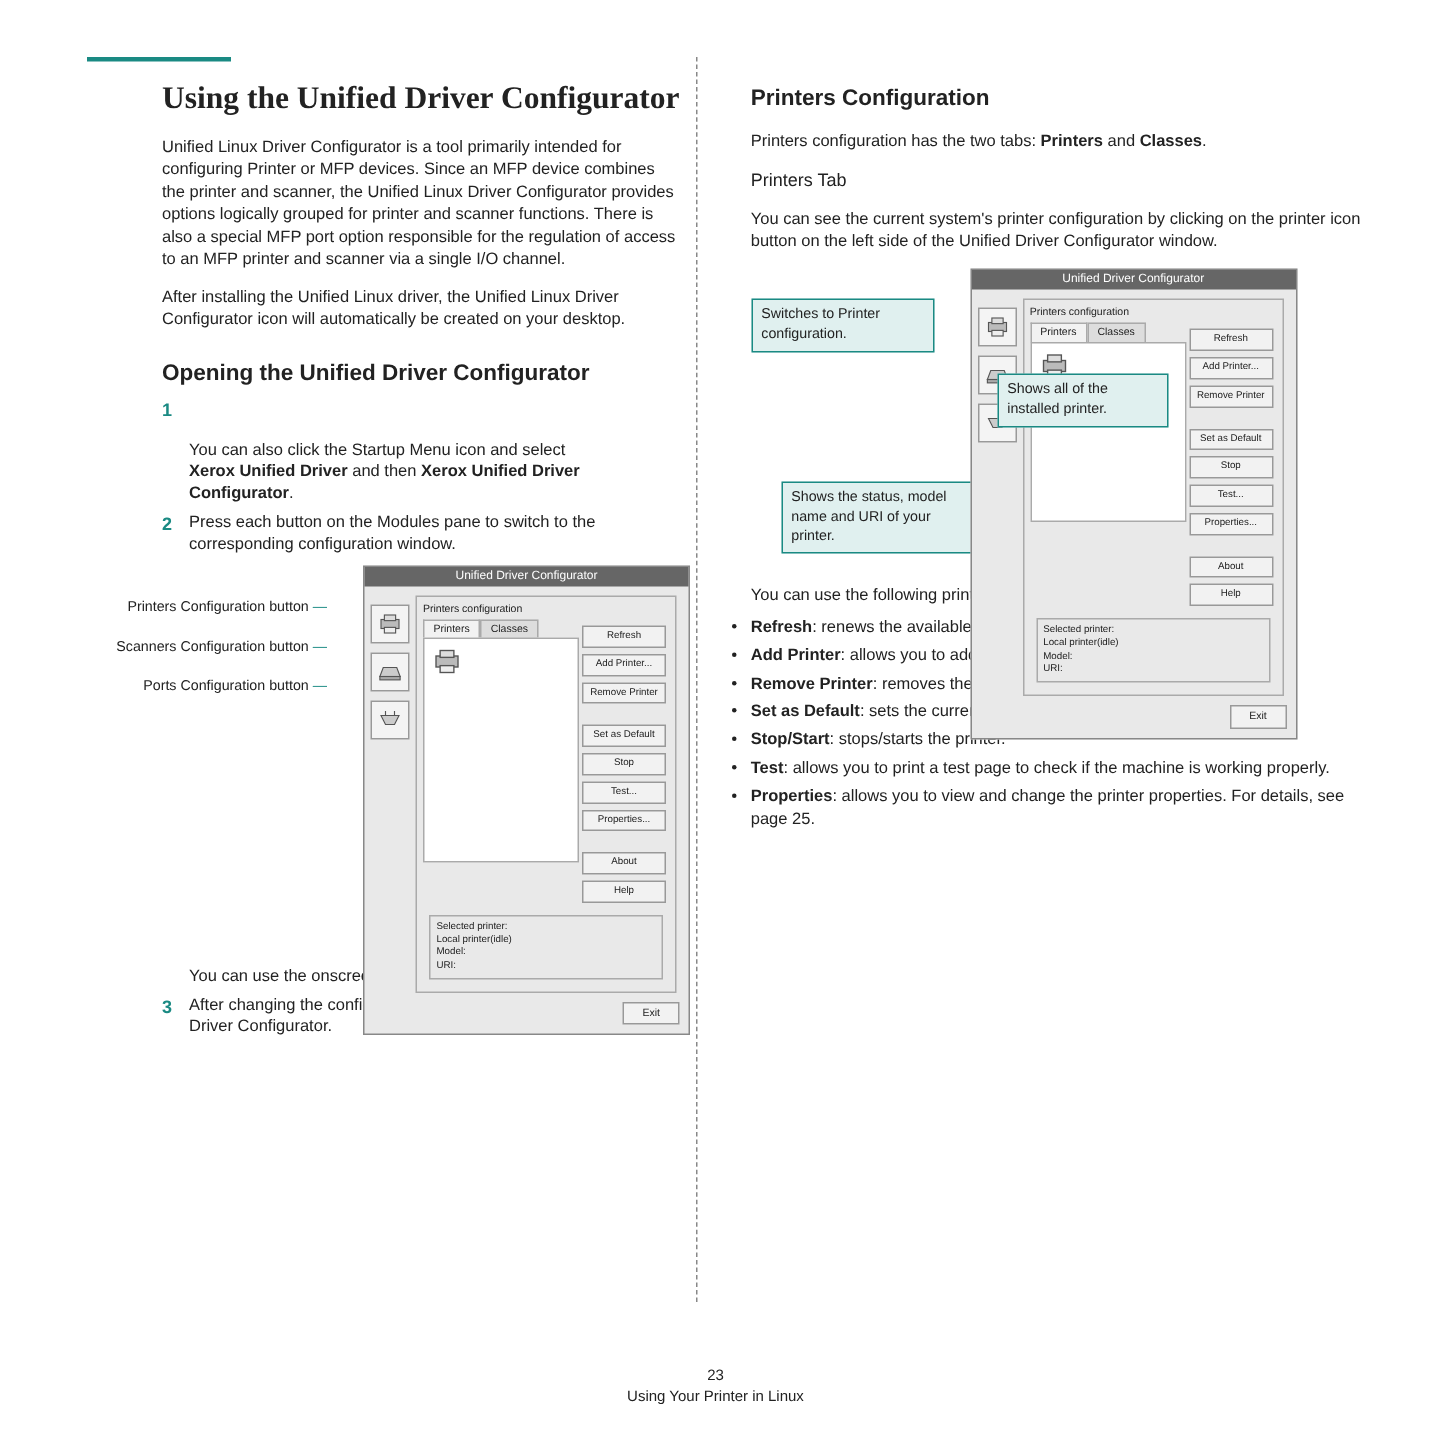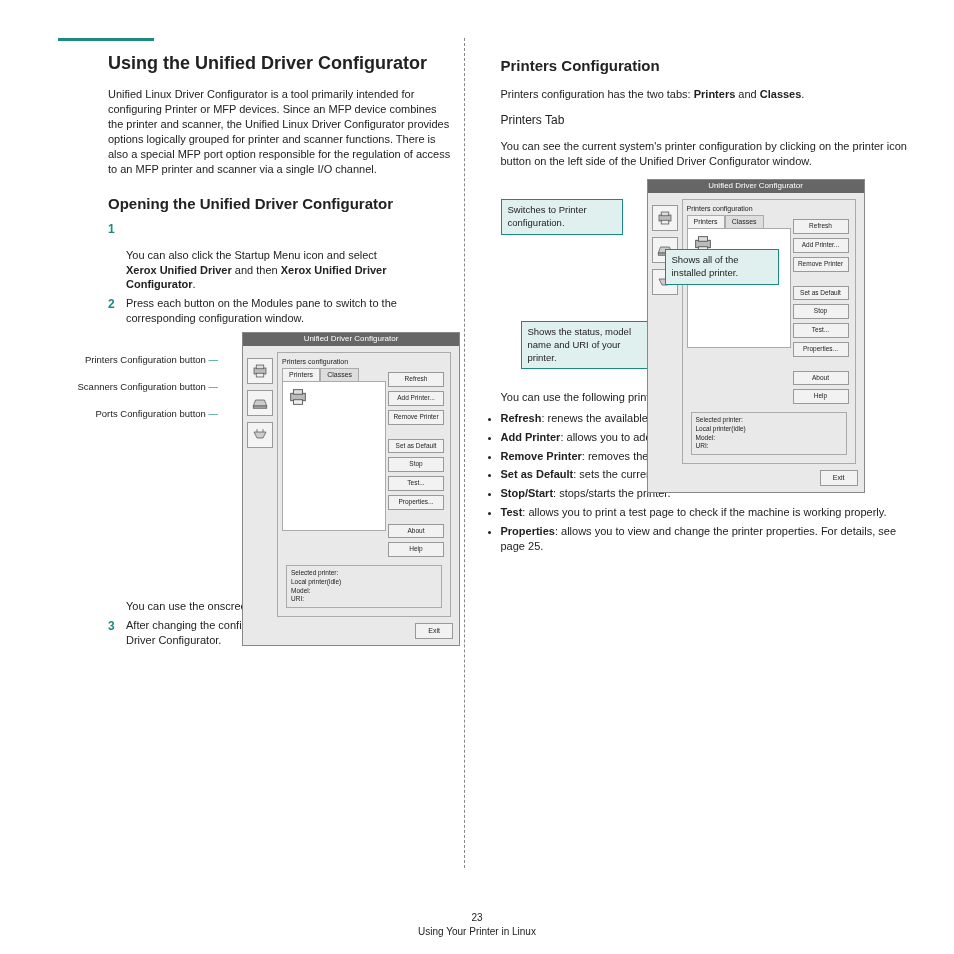--- a/index.html
+++ b/index.html
@@ -29,23 +29,24 @@
     border-left: 1.2px dashed #888;
     margin: 0 10px;
   }
   .teal-rule {
     width: 96px;
     border-top: 3px solid #1a8a83;
     margin-left: 20px;
     margin-bottom: 10px;
   }
   h1 {
-    font-size: 18px;
+    font-size: 21px;
     font-weight: bold;
     margin: 0 0 12px 70px;
+    font-family: Liberation Serif, serif;
   }
   h2 {
     font-size: 15px;
     font-weight: bold;
     margin: 18px 0 6px 70px;
   }
   h3 {
     font-size: 12px;
     font-weight: normal;
     margin: 10px 0 4px 0;
@@ -111,20 +112,21 @@
 <body>
 
 <div class="page">
   <div class="cols">
 
     <div class="col-left">
       <div class="teal-rule"></div>
       <h1>Using the Unified Driver Configurator</h1>
       <div class="body">
         <p>Unified Linux Driver Configurator is a tool primarily intended for configuring Printer or MFP devices. Since an MFP device combines the printer and scanner, the Unified Linux Driver Configurator provides options logically grouped for printer and scanner functions. There is also a special MFP port option responsible for the regulation of access to an MFP printer and scanner via a single I/O channel.</p>
+        <p>After installing the Unified Linux driver, the Unified Linux Driver Configurator icon will automatically be created on your desktop.</p>
       </div>
       <h2>Opening the Unified Driver Configurator</h2>
 
       <div class="num-step">
         <div class="step-num">1</div>
       </div>
       <p class="indent">
         <span>You can also click the Startup Menu icon and select </span><br>
         <b>Xerox Unified Driver</b><span> and then </span><b>Xerox Unified Driver Configurator</b><span>.</span>
       </p>

